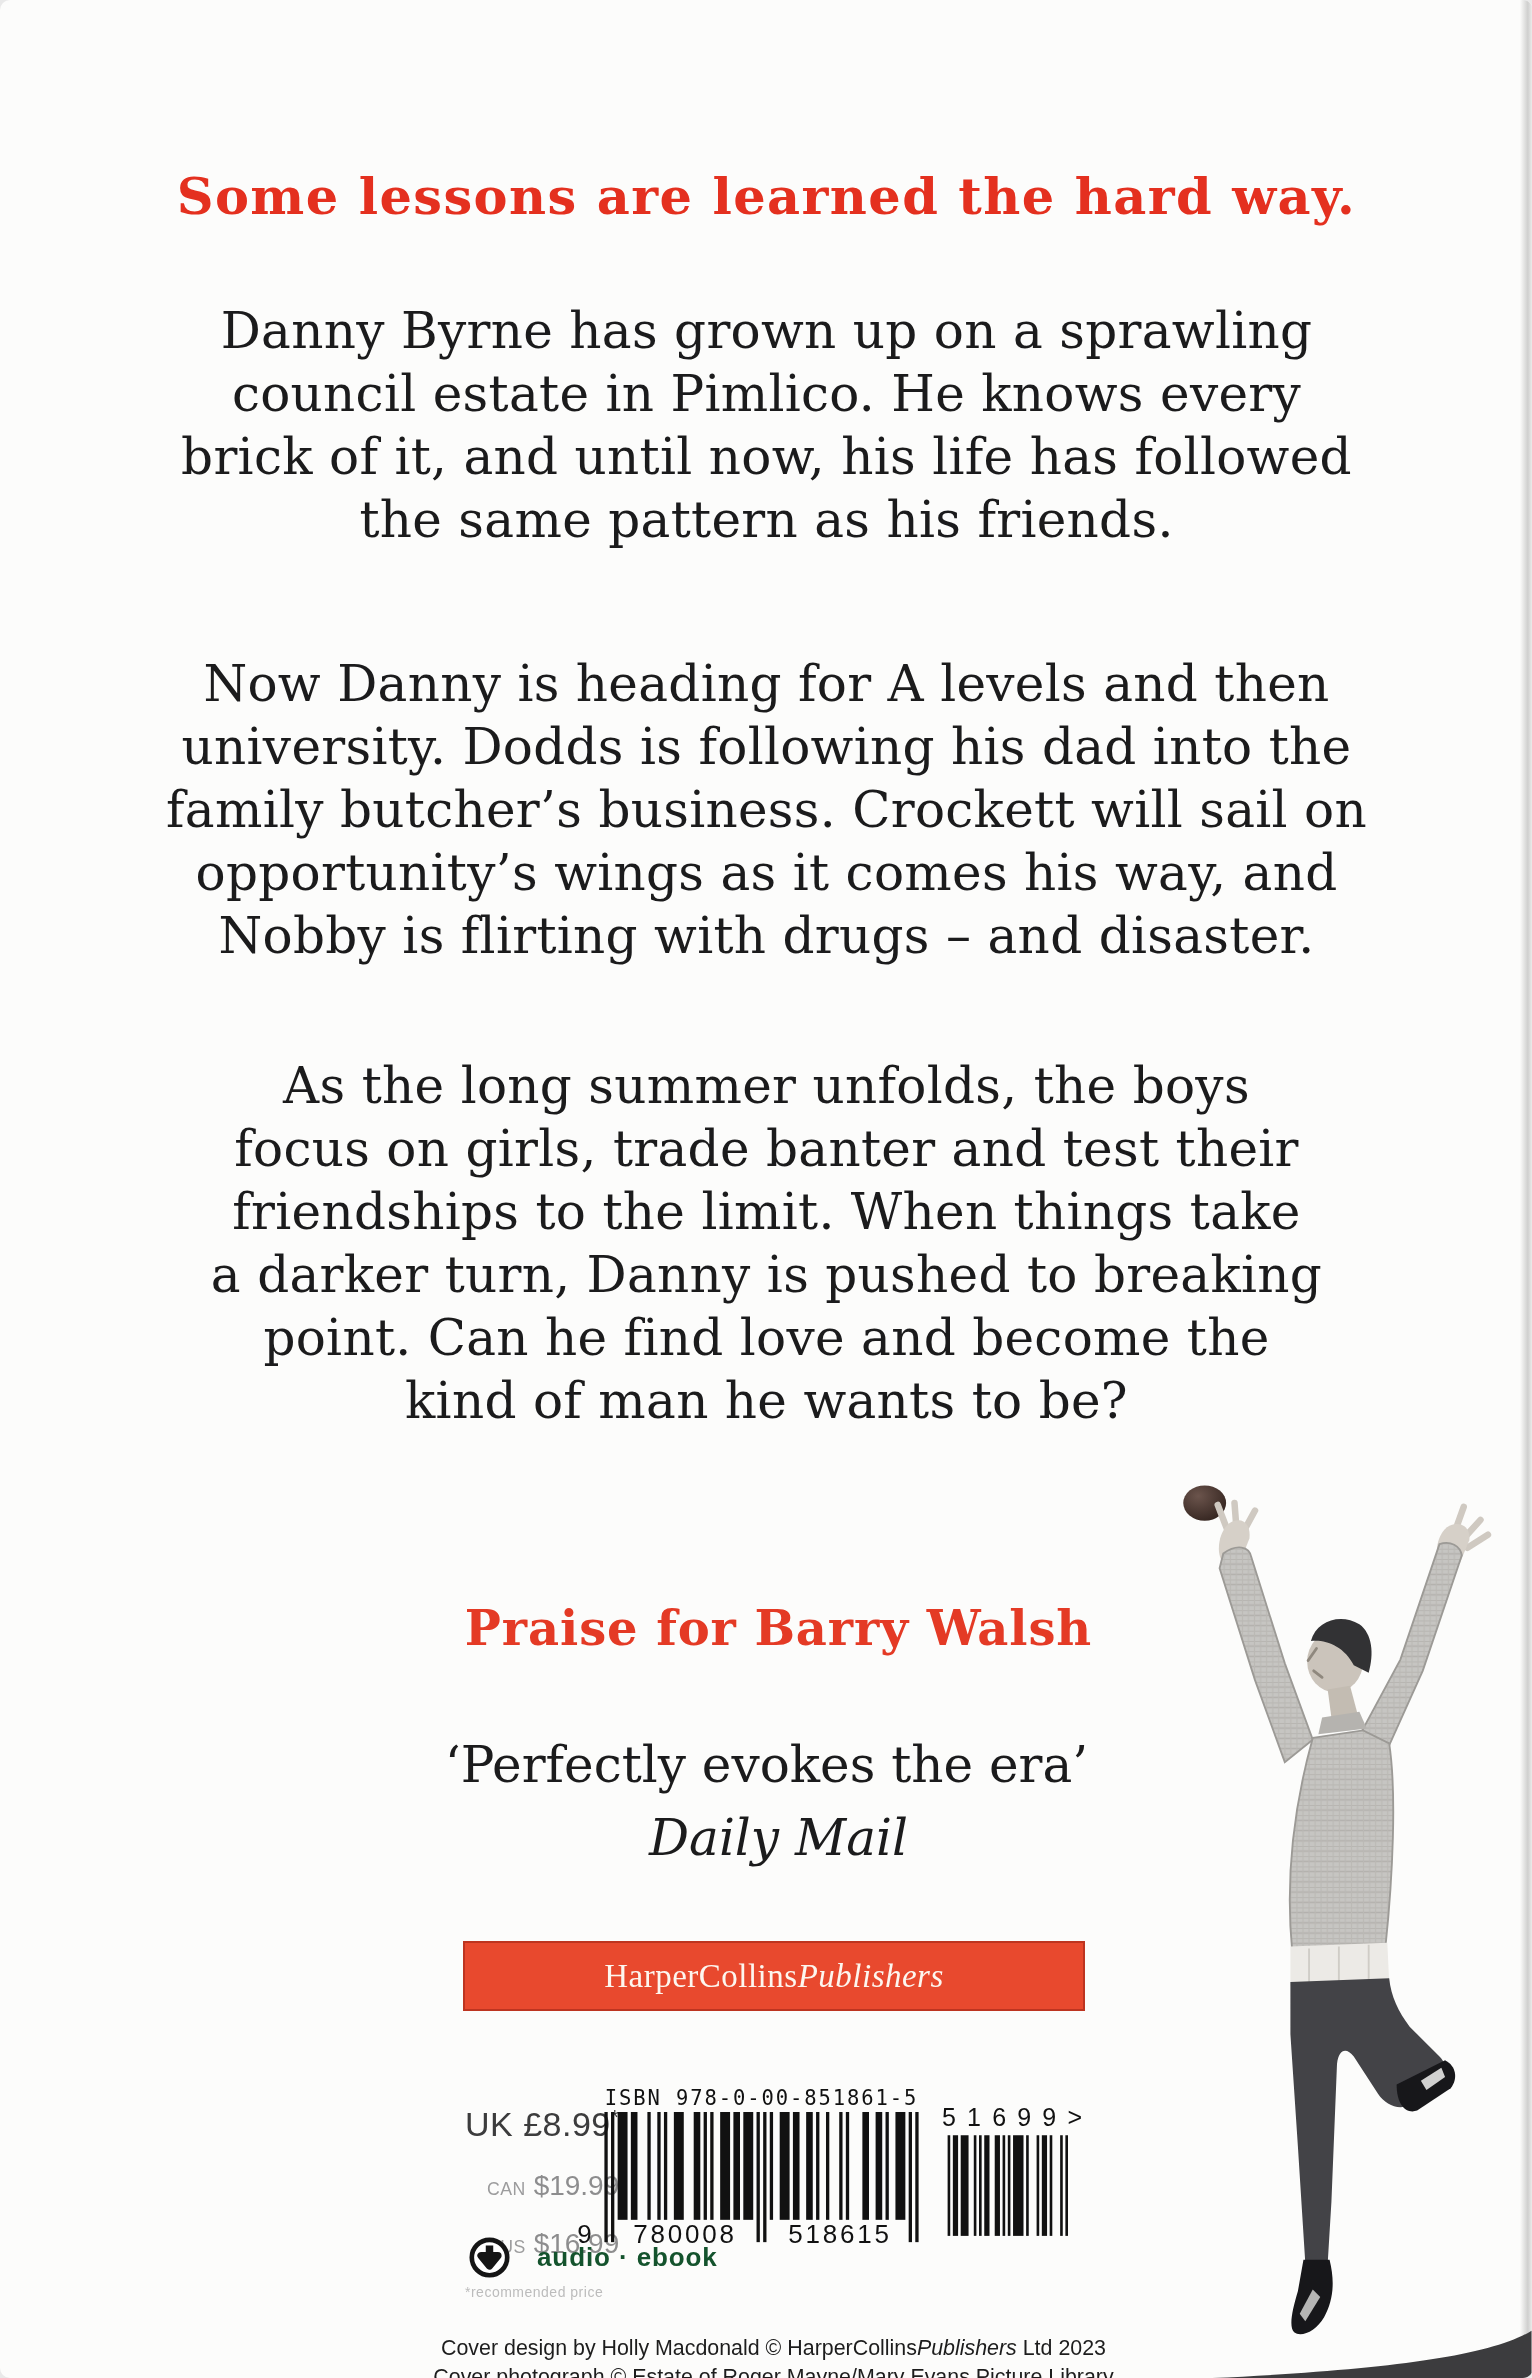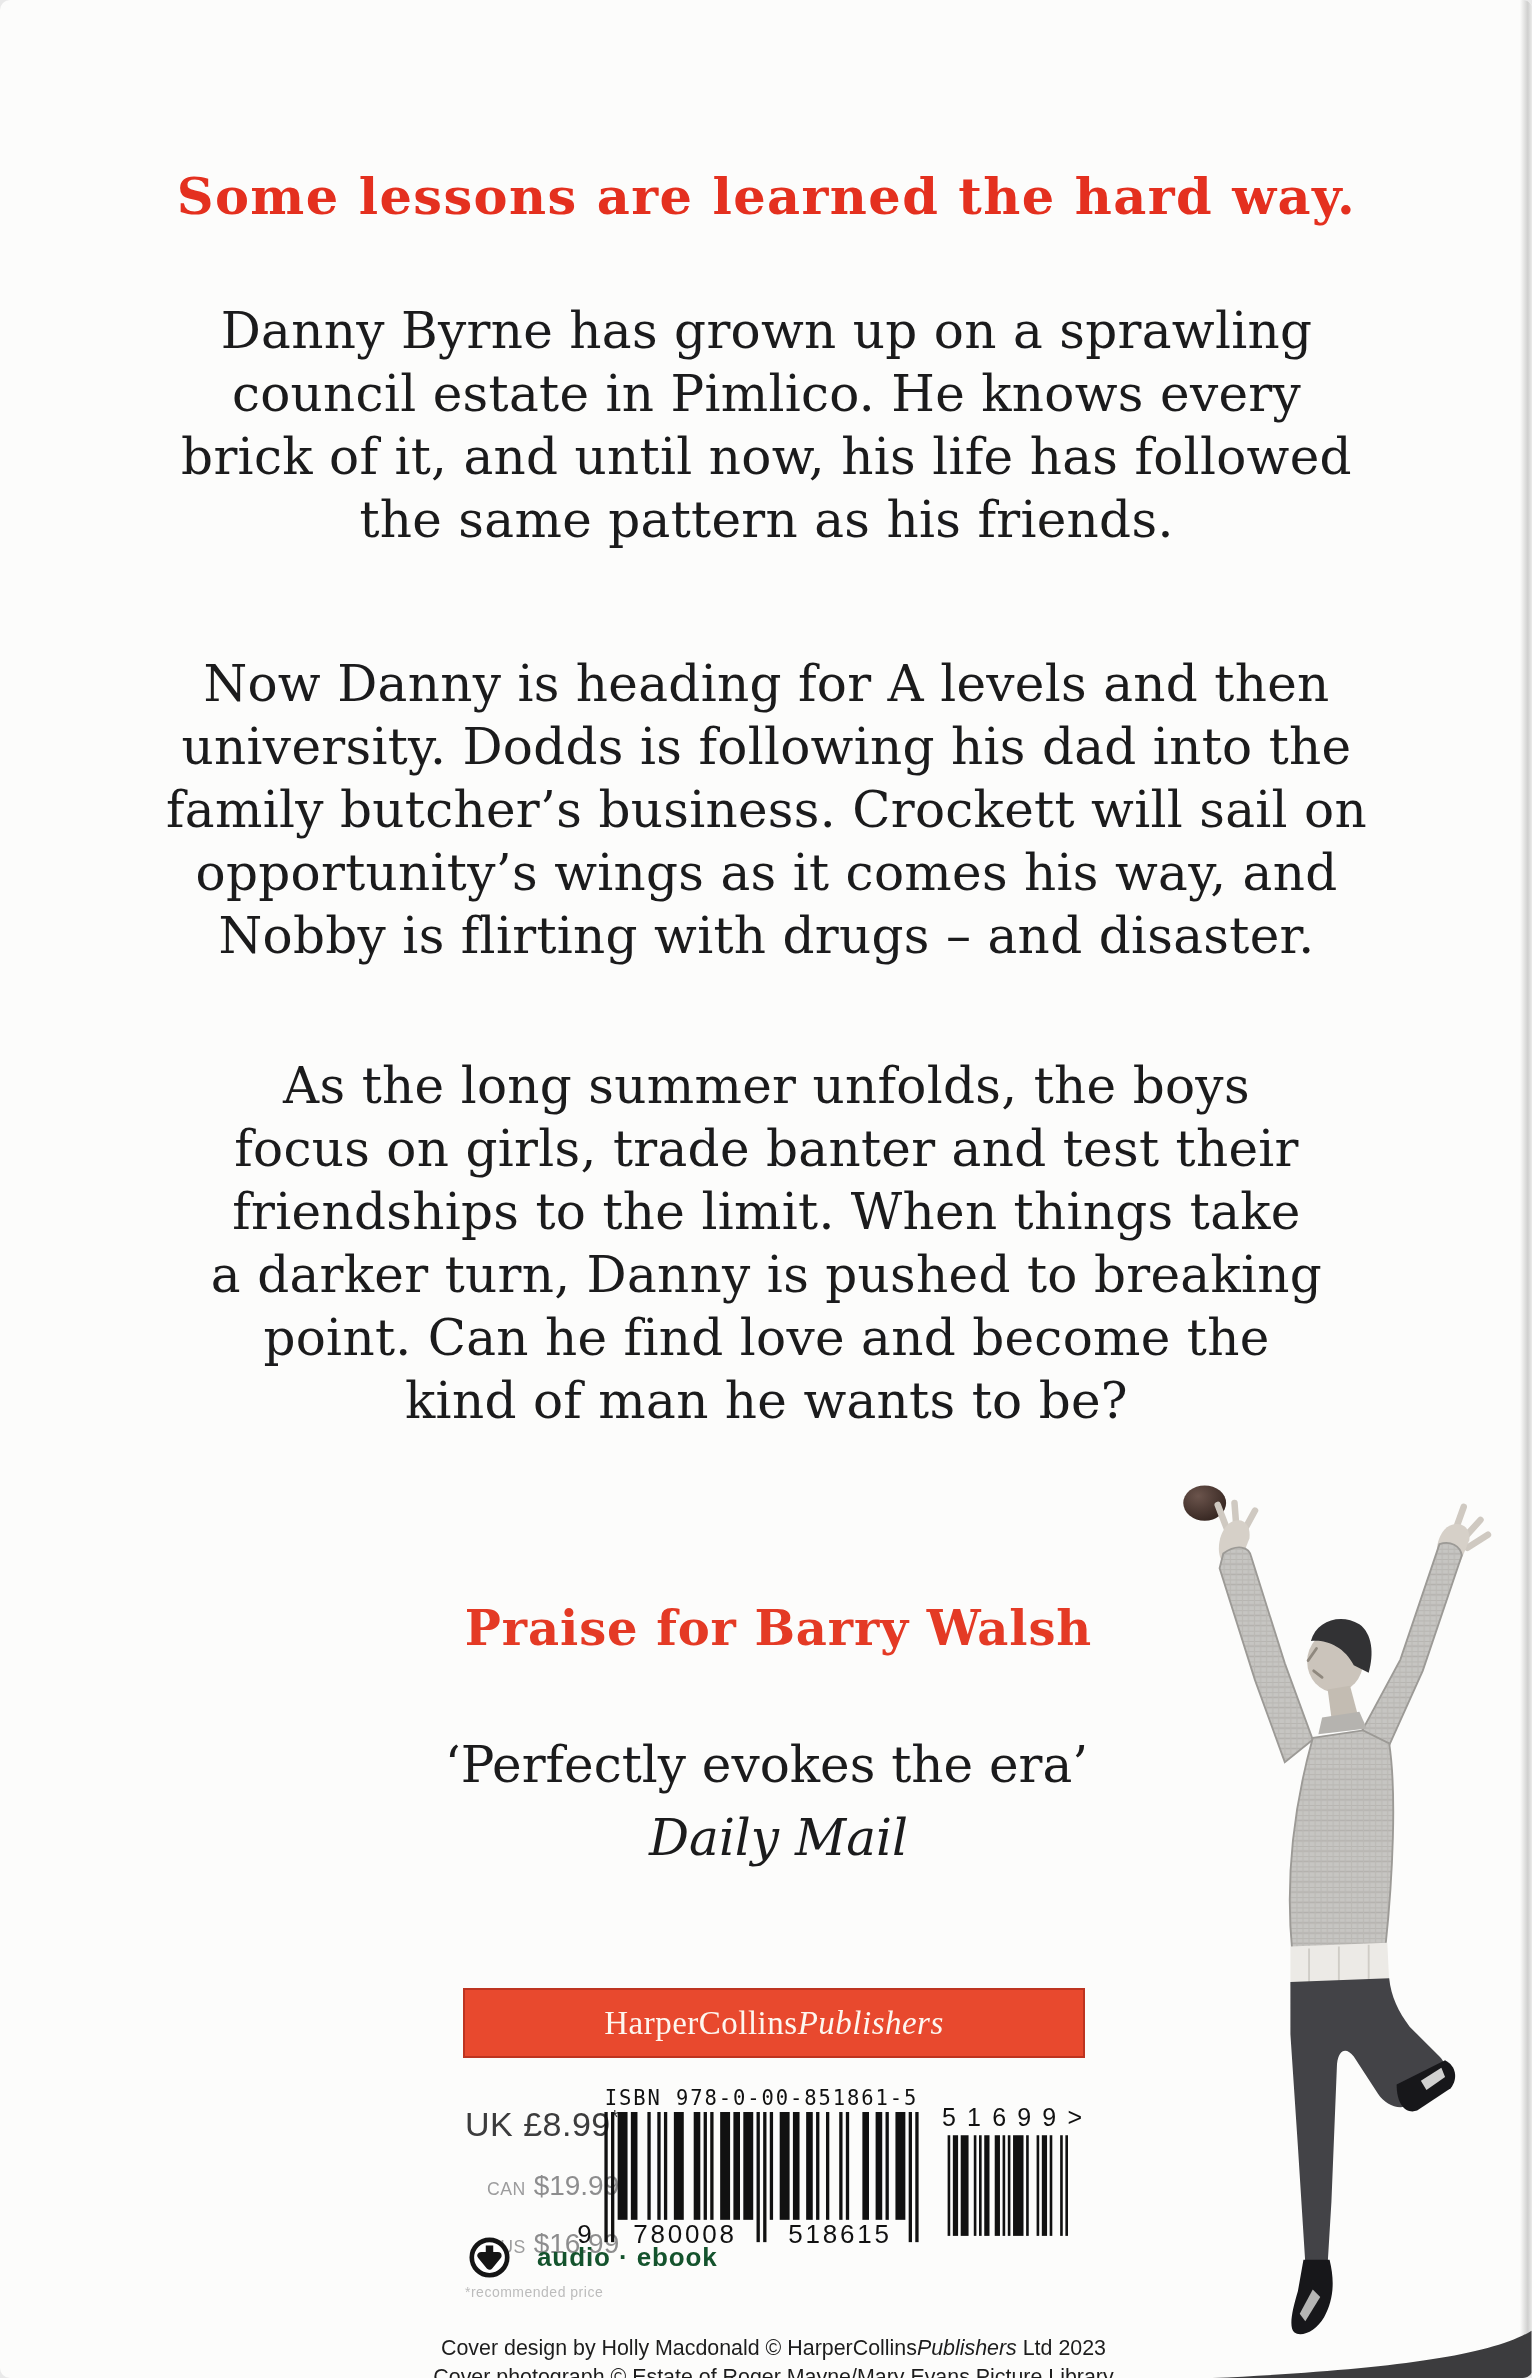--- a/index.html
+++ b/index.html
@@ -31,21 +31,21 @@
   .praise{
     top:1600px;
     font-size:48px;font-weight:bold;letter-spacing:0.9px;
     color:#e43a25;
     padding-left:12px;
   }
   .quote{top:1736px;font-size:50px;}
   .quote-src{top:1809px;font-size:50px;font-style:italic;padding-left:12px;}
 
   .banner{
-    left:463px;top:1988px;width:618px;height:66px;
+    left:463px;top:1941px;width:618px;height:66px;
     background:#e8492e;border:2.8px solid #bd3420;
     display:flex;align-items:center;justify-content:center;
     font-family:"Liberation Serif", serif;
     font-size:33px;color:#fdf6ef;letter-spacing:0.5px;
   }
   .banner i{font-style:italic;}
 
   .prices{left:465px;top:2105px;font-family:"Liberation Sans", sans-serif;}
   .price-uk{font-size:34px;color:#3c3c3d;letter-spacing:0.5px;}
   .price-uk sup{font-size:20.5px;}

